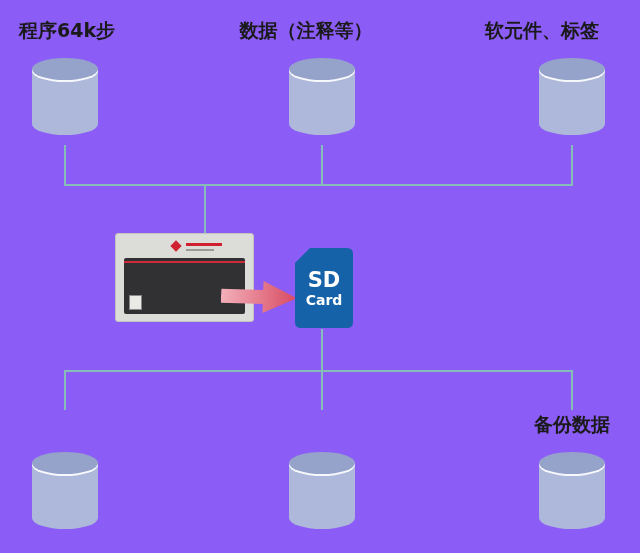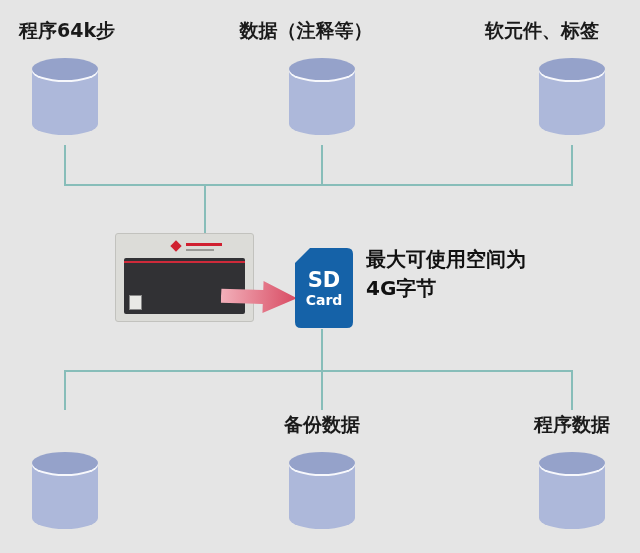--- a/index.html
+++ b/index.html
@@ -1,17 +1,17 @@
 <!DOCTYPE html>
 <html><head>
 <meta charset="utf-8">
 <style>
   html,body{margin:0;padding:0;}
   body{font-family:"DejaVu Sans","Liberation Sans",sans-serif;background:#ffffff;}
-  .canvas{position:relative;width:640px;height:553px;background:#e5e5e5;overflow:hidden;}
+  .canvas{position:relative;width:640px;height:553px;background:#8b5cf6;overflow:hidden;}
 
   .lbl{position:absolute;transform:translateX(-50%);font-size:19px;font-weight:bold;
        color:#1a1a1a;white-space:nowrap;}
 
   
   .cylinder{position:absolute;width:66px;height:88px;}
   .cyl-body{position:absolute;left:0;top:11px;width:66px;height:66px;background:#adb8da;
             border-radius:0 0 33px 33px / 0 0 11px 11px;}
   .cyl-top{position:absolute;left:0;top:0;width:66px;height:22px;border-radius:50%;
            background:#95a2ca;box-shadow:0 2px 0 rgba(255,255,255,0.9);}
@@ -90,33 +90,28 @@
     </defs>
     <polygon points="0,11 42,11 42,2 76,18 42,34 42,25 0,25" fill="url(#ag)"></polygon>
   </svg>
 
   <svg class="sd" viewBox="0 0 62 84">
     <path d="M 17 2 L 54 2 Q 60 2 60 8 L 60 76 Q 60 82 54 82 L 8 82 Q 2 82 2 76 L 2 17 Z" fill="#1562a8"></path>
     <text x="31" y="41" text-anchor="middle" font-size="21" font-weight="bold" fill="#ffffff">SD</text>
     <text x="31" y="59" text-anchor="middle" font-size="14" font-weight="bold" fill="#ffffff">Card</text>
   </svg>
 
-  <div class="note">
-    <div>最大可使用空间为</div>
-    <div>4G字节</div>
-  </div>
 
   <div class="vline" style="left:321px;top:329px;height:43px;"></div>
   <div class="hline" style="left:64px;top:370px;width:509px;"></div>
   <div class="vline" style="left:64px;top:370px;height:40px;"></div>
   <div class="vline" style="left:321px;top:370px;height:40px;"></div>
   <div class="vline" style="left:571px;top:370px;height:40px;"></div>
 
-  <div class="lbl" style="left:322px;top:412px;">备份数据</div>
-  <div class="lbl" style="left:572px;top:412px;">程序数据</div>
+  <div class="lbl" style="left:572px;top:412px;">备份数据</div>
 
   <div class="cylinder" style="left:32px;top:452px;">
     <div class="cyl-body"></div>
     <div class="cyl-top"></div>
   </div>
   <div class="cylinder" style="left:289px;top:452px;">
     <div class="cyl-body"></div>
     <div class="cyl-top"></div>
   </div>
   <div class="cylinder" style="left:539px;top:452px;">

